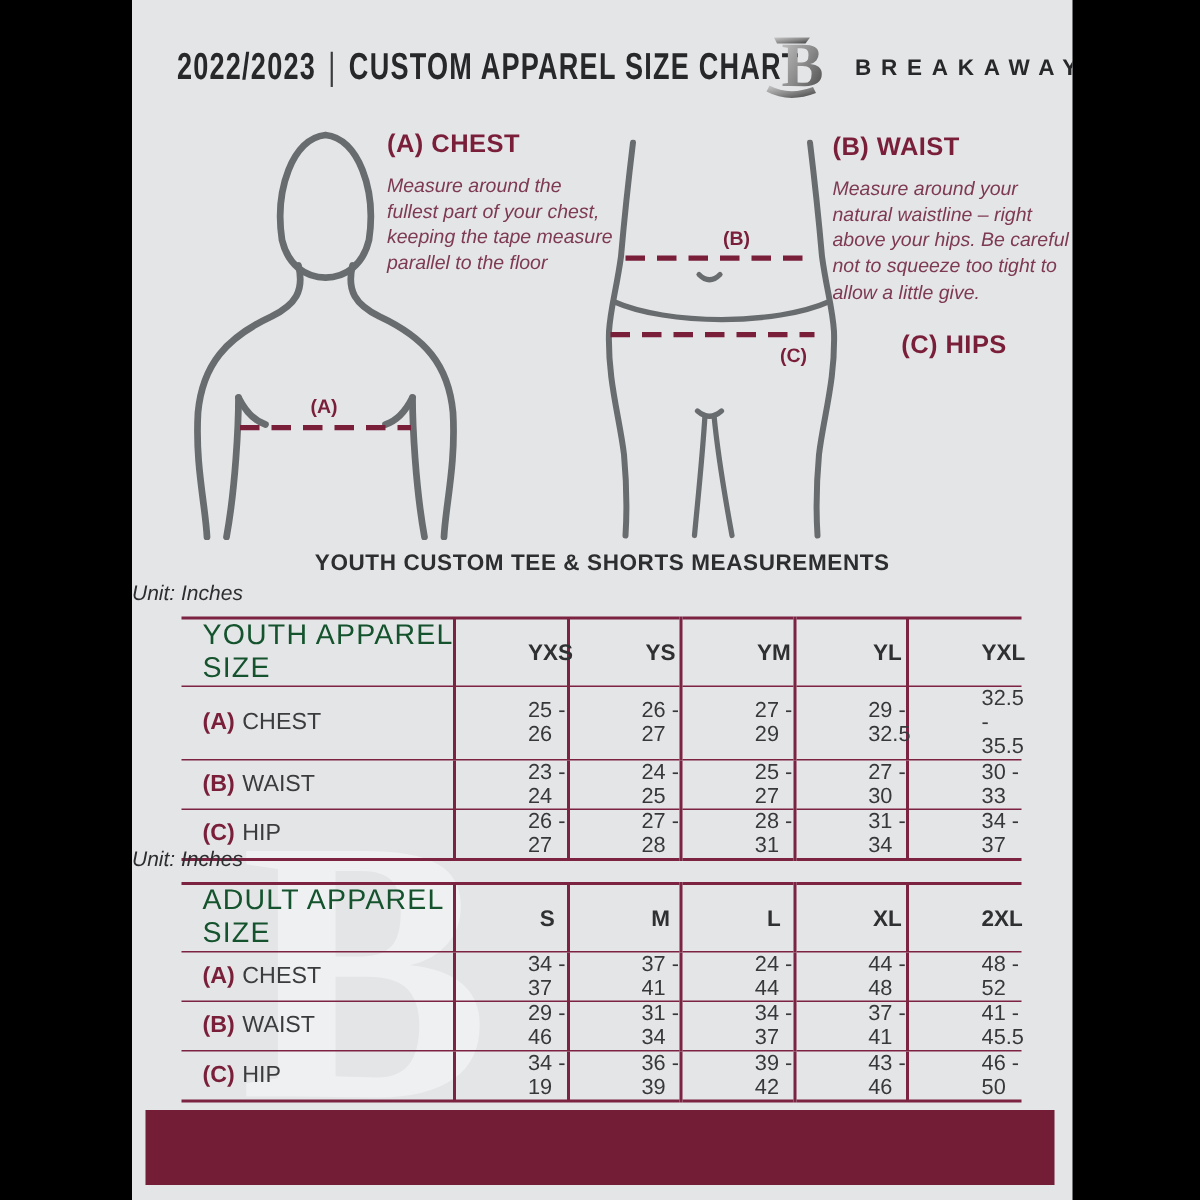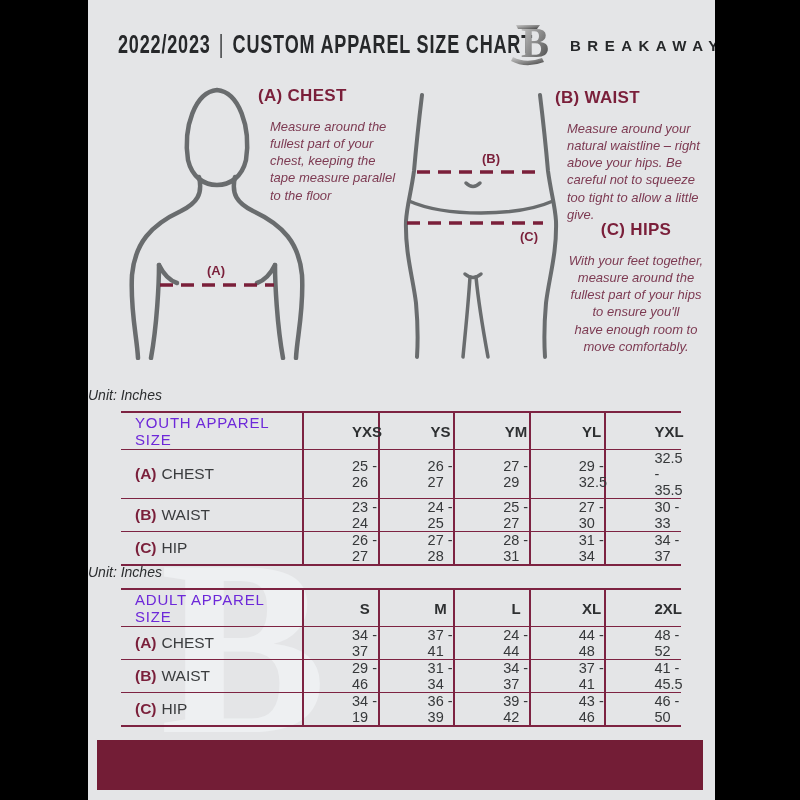--- a/index.html
+++ b/index.html
@@ -23,21 +23,21 @@
     font-weight:700;font-size:22px;letter-spacing:1px;color:var(--ink);
     transform:scale(0.82,1.14);transform-origin:left center;}
   .header-title .divider{font-weight:400;padding:0 10px;color:#3a3c3e;}
   .logo{position:absolute;left:386px;top:-6px;width:54px;height:52px;}
   .brand{position:absolute;left:452px;top:13px;font-weight:700;font-size:15px;
     letter-spacing:6.5px;color:var(--ink);white-space:nowrap;}
 
   
   .inst{position:absolute;z-index:2;}
   .inst-heading{font-weight:700;font-size:17px;color:var(--accent);letter-spacing:0.3px;margin:0 0 9px 0;}
-  .inst-body{font-style:italic;font-size:13px;line-height:1.32;color:var(--plum);white-space:pre-line;margin:12px;}
+  .inst-body{font-style:italic;font-size:13px;line-height:1.32;color:var(--plum);white-space:pre-line;margin:0;}
   .inst-chest{left:170px;top:86px;width:152px;}
   .inst-waist{left:467px;top:88px;width:158px;}
   .inst-hips{left:467px;top:220px;width:162px;text-align:center;}
 
   .figure{position:absolute;z-index:1;}
   .fig-chest{left:27px;top:85px;}
   .fig-waist{left:307px;top:93px;}
 
   
   .section-title{position:absolute;left:0;width:627px;text-align:center;z-index:2;
@@ -50,21 +50,21 @@
   .adult-unit{top:564px;}
 
   
   .size-table{border-collapse:collapse;table-layout:fixed;position:absolute;left:33px;width:560px;z-index:2;
     border-top:2.5px solid var(--border);border-bottom:2.5px solid var(--border);}
   .youth-table{top:411px;}
   .adult-table{top:588px;}
   .size-table col.c0{width:182px;}
   .size-table th,.size-table td{padding:0;}
   .size-table th{height:36px;font-weight:700;font-size:15px;color:#2e3032;text-align:center;}
-  .size-table th.lbl{font-weight:400;text-align:left;padding-left:14px;letter-spacing:0.8px;font-size:15px;color:#6d28d9;}
+  .size-table th.lbl{font-weight:400;text-align:left;padding-left:14px;letter-spacing:0.8px;font-size:19px;color:#14532d;}
   .size-table td{height:29px;text-align:left;font-size:14.5px;color:var(--table-ink);}
   .size-table td.lbl{text-align:left;padding-left:14px;font-size:15.5px;}
   .size-table tbody td{border-top:1.8px solid var(--border);}
   .size-table th:nth-child(n+2),.size-table td:nth-child(n+2){border-left:2px solid var(--border);padding-left:48px;}
   .pfx{color:var(--accent);font-weight:700;}
   .row-label{color:#3a3c3e;margin-left:5px;}
 
   
   .watermark{position:absolute;left:72px;top:548px;z-index:0;
     font-family:"Liberation Serif",serif;font-weight:700;font-size:250px;line-height:200px;
@@ -137,24 +137,23 @@
     <div class="inst inst-chest">
       <p class="inst-heading">(A) CHEST</p>
       <p class="inst-body">Measure around the fullest part of your chest, keeping the tape measure parallel to the floor</p>
     </div>
     <div class="inst inst-waist">
       <p class="inst-heading">(B) WAIST</p>
       <p class="inst-body">Measure around your natural waistline – right above your hips. Be careful not to squeeze too tight to allow a little give.</p>
     </div>
     <div class="inst inst-hips">
       <p class="inst-heading">(C) HIPS</p>
-      <p class="inst-body">With your feet together, measure around the fullest part of your hips to ensure you'll
-have enough room to move comfortably.</p>
-    </div>
-
+    </div>
+
+    <div class="section-title youth-title">YOUTH CUSTOM TEE &amp; SHORTS MEASUREMENTS</div>
     <div class="section-unit youth-unit">Unit: Inches</div>
 
     <table class="size-table youth-table">
       <colgroup>
           <col class="c0">
           <col>
           <col>
           <col>
           <col>
           <col>

